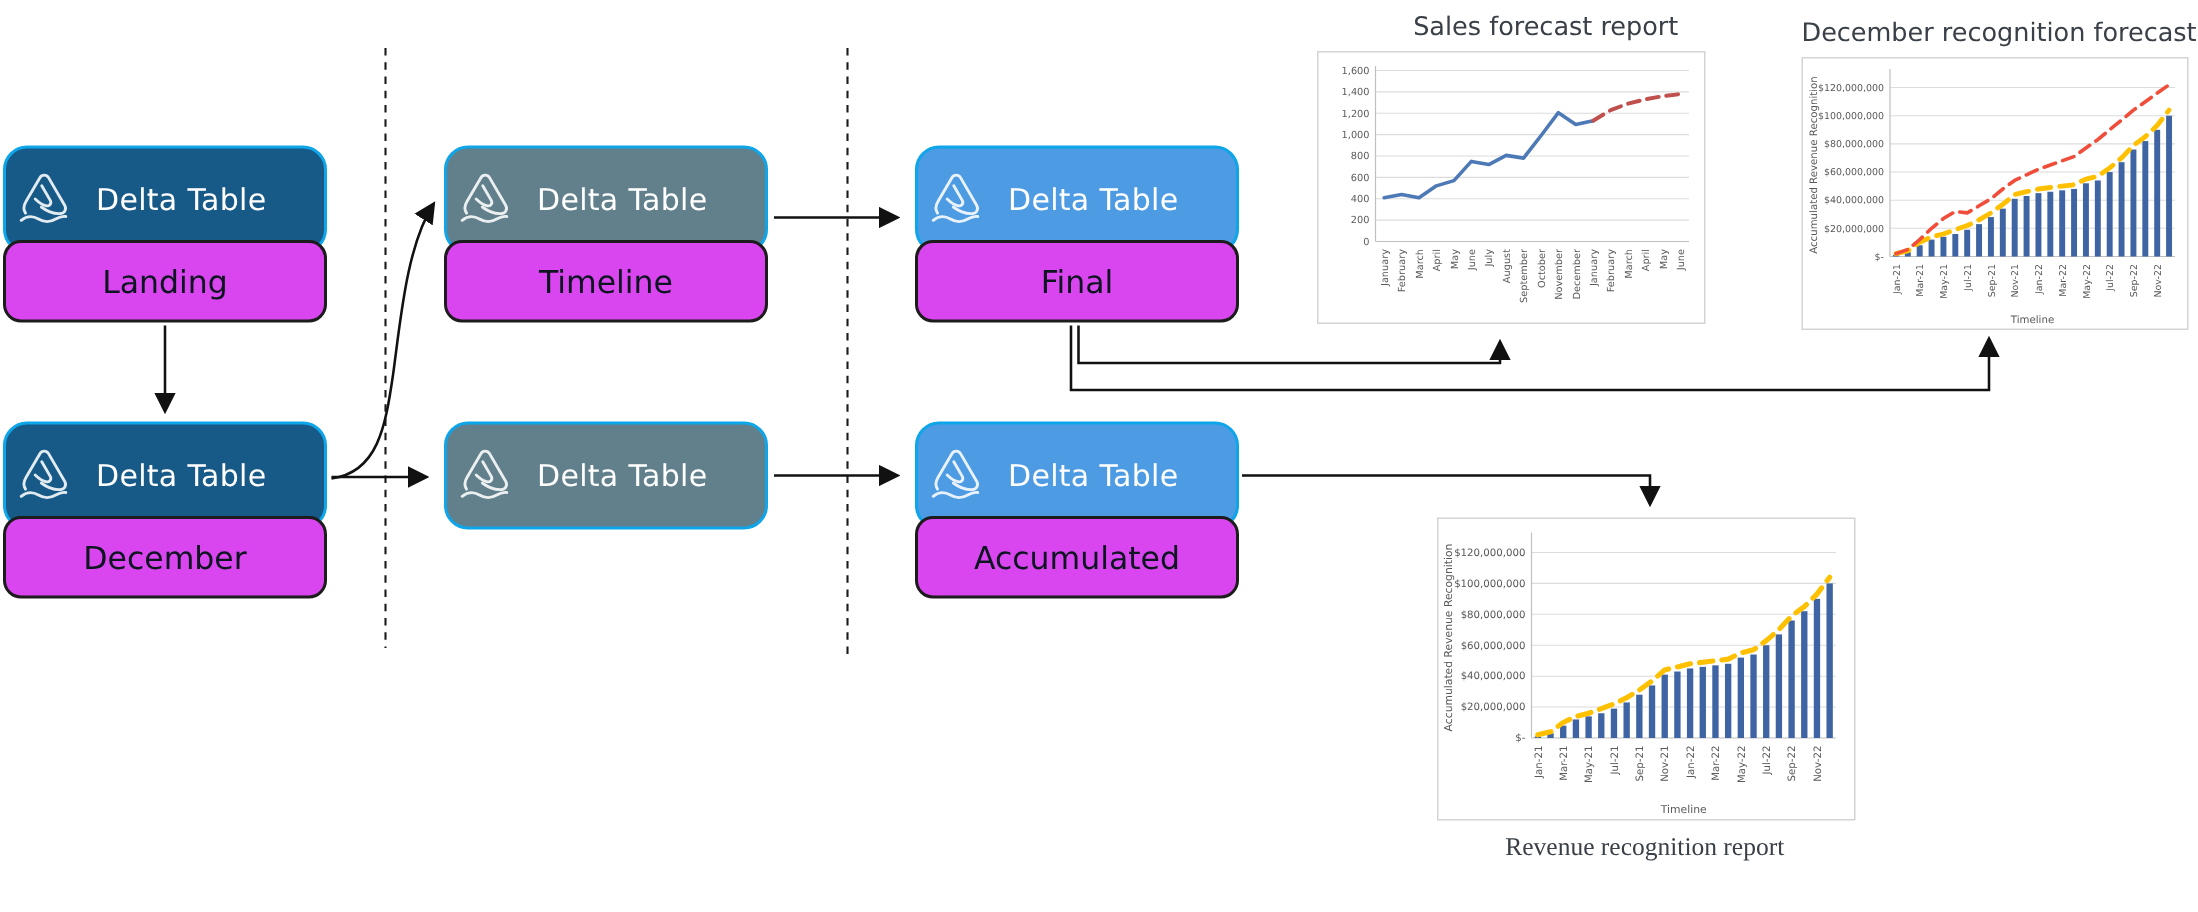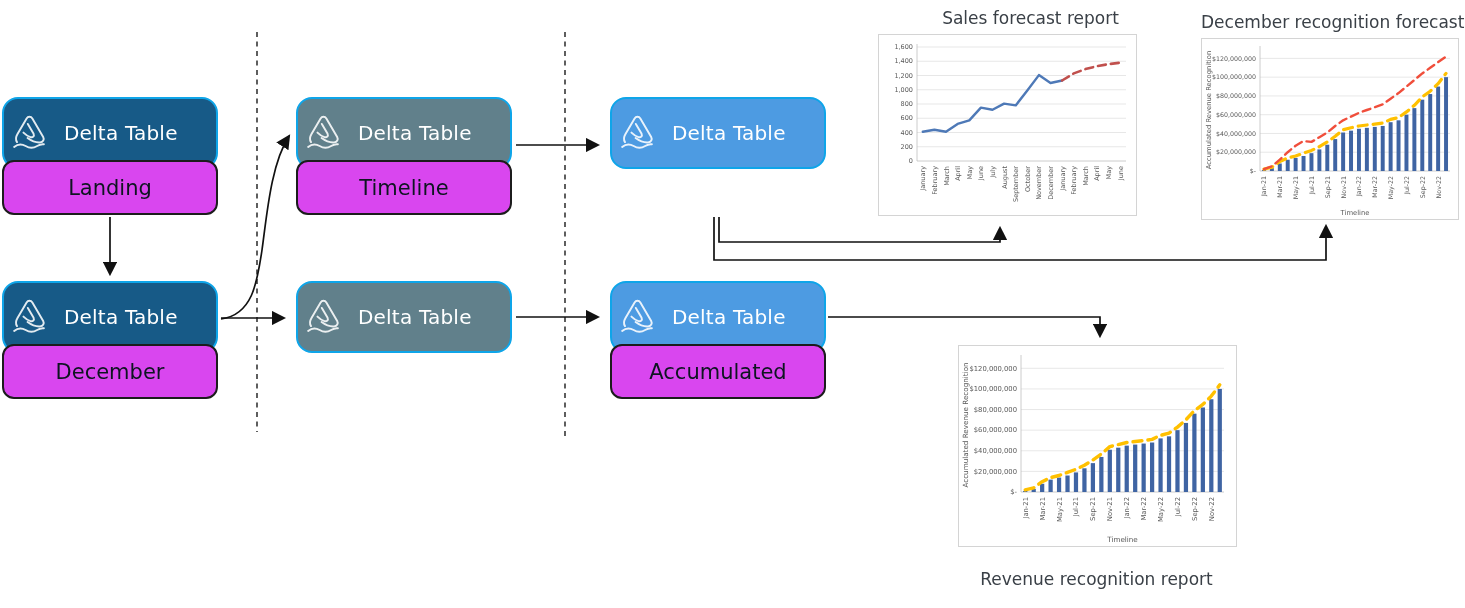--- a/index.html
+++ b/index.html
@@ -14,21 +14,21 @@
   .card-body{position:absolute;bottom:0;left:0;width:100%;height:55px;box-sizing:border-box;
              background:#d946ef;border:2px solid #1c1c1c;border-radius:12px;
              display:flex;align-items:center;justify-content:center;}
   .header-title{color:#fff;font-size:20px;letter-spacing:.2px;white-space:nowrap;}
   .stage-label{color:#0d1520;font-size:21px;white-space:nowrap;}
   .delta-logo{flex:0 0 auto;}
   
   .chart-block{position:absolute;}
   .chart-title{font-size:17px;color:#3a4047;text-align:center;white-space:nowrap;
                line-height:22px;margin-bottom:5px;}
-  .chart-title.below{margin-bottom:0;margin-top:21px;}
+  .chart-title.below{margin-bottom:0;margin-top:7px;font-family:Liberation Serif, serif;}
   svg.chart{display:block;background:#fff;border:1px solid #d4d4d4;}
 </style>
 </head>
 <body>
 
 <div class="canvas">
 
   <svg width="0" height="0" style="position:absolute" aria-hidden="true">
     <defs>
       <symbol id="delta-logo-sym" viewBox="0 0 48 48">
@@ -107,20 +107,23 @@
       <span class="header-title">Delta Table</span>
     </div>
   </div>
 
   <div class="card" style="left:610px;top:97px">
     <div class="card-header" style="background: rgb(77, 155, 226);">
       <svg class="delta-logo" width="46" height="46">
           <use href="#delta-logo-sym"></use>
         </svg>
       <span class="header-title">Delta Table</span>
+    </div>
+    <div class="card-body">
+      <span class="stage-label">Final</span>
     </div>
   </div>
 
   <div class="card" style="left:610px;top:281px">
     <div class="card-header" style="background: rgb(77, 155, 226);">
       <svg class="delta-logo" width="46" height="46">
           <use href="#delta-logo-sym"></use>
         </svg>
       <span class="header-title">Delta Table</span>
     </div>

